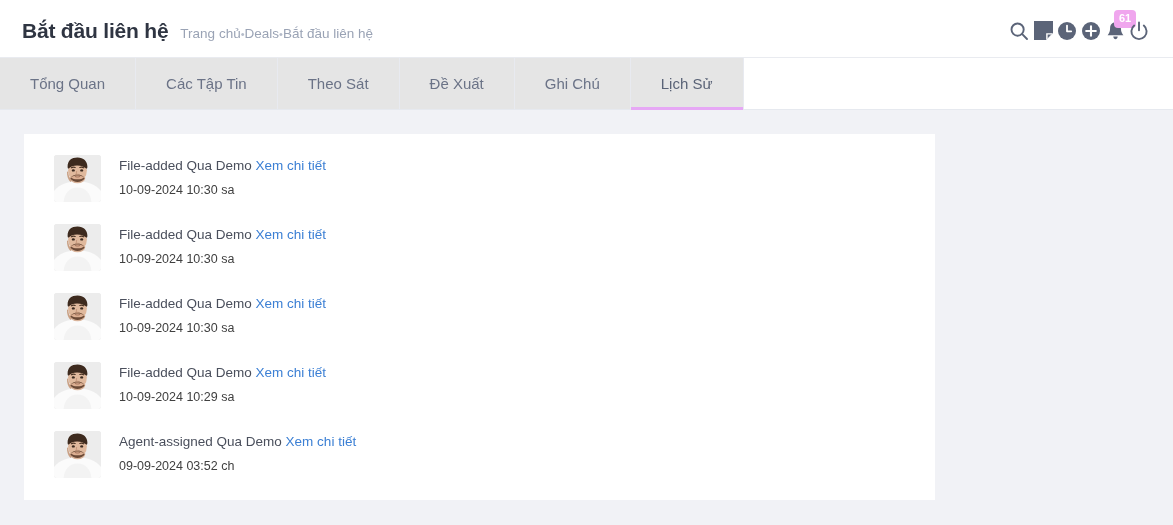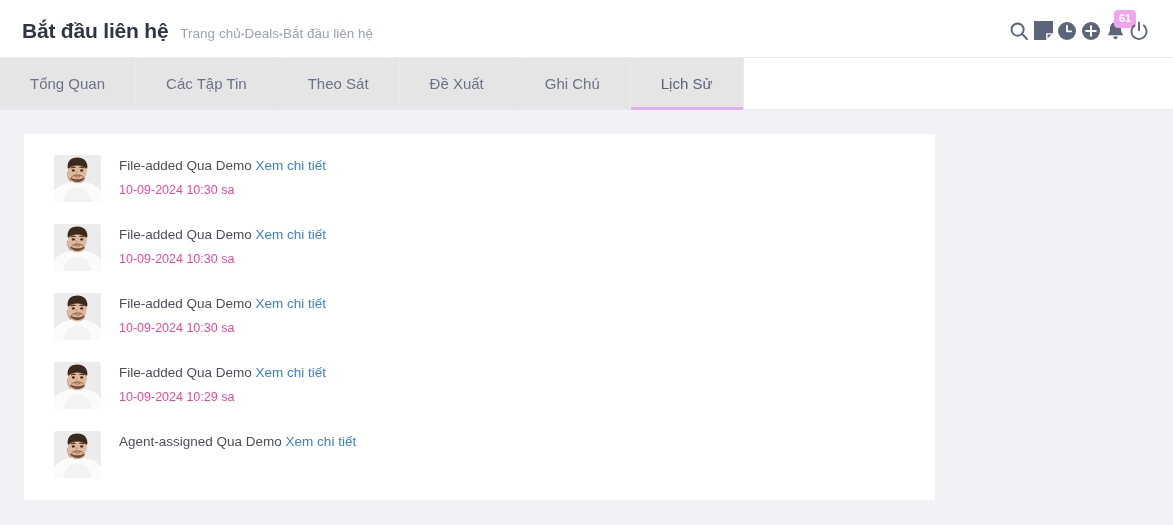--- a/index.html
+++ b/index.html
@@ -177,21 +177,21 @@
     font-size: 13.5px;
     color: #4a4f5c;
     line-height: 1.2;
   }
   .row-text .link {
     color: #3b7fd4;
     cursor: pointer;
   }
   .row-time {
     font-size: 12.5px;
-    color: #ec4899;
+    color: #404040;
     line-height: 1.2;
   }
 </style>
 </head>
 <body>
 
 <div class="topbar">
 
   <div class="title-group">
     <div class="page-title">Bắt đầu liên hệ</div>
@@ -394,17 +394,18 @@
     <ellipse cx="19.3" cy="15.4" rx="1.5" ry="1.2" fill="#3b2a20"></ellipse>
     <ellipse cx="27.7" cy="15.4" rx="1.5" ry="1.2" fill="#3b2a20"></ellipse>
     <path d="M17.3 12.8 C18.4 12.1 20.1 12.0 21.2 12.5" stroke="#4a3425" stroke-width="1.1" fill="none" stroke-linecap="round"></path>
     <path d="M25.8 12.5 C26.9 12.0 28.6 12.1 29.7 12.8" stroke="#4a3425" stroke-width="1.1" fill="none" stroke-linecap="round"></path>
     <path d="M22.6 16.4 L22.2 19.2 L24.2 19.3" stroke="#c49478" stroke-width="0.9" fill="none" stroke-linecap="round"></path>
     <path d="M21.2 21.6 C22.2 22.2 24.8 22.2 25.8 21.6" stroke="#9a6a55" stroke-width="0.9" fill="none" stroke-linecap="round"></path>
   </svg>
 </div>
           <div class="row-body">
             <div class="row-text"><span>Agent-assigned Qua Demo</span> <span class="link">Xem chi tiết</span></div>
+            <div class="row-time">09-09-2024 03:52 ch</div>
           </div>
         </div>
       </div>
   </div>
 </div>
 
 </body></html>

